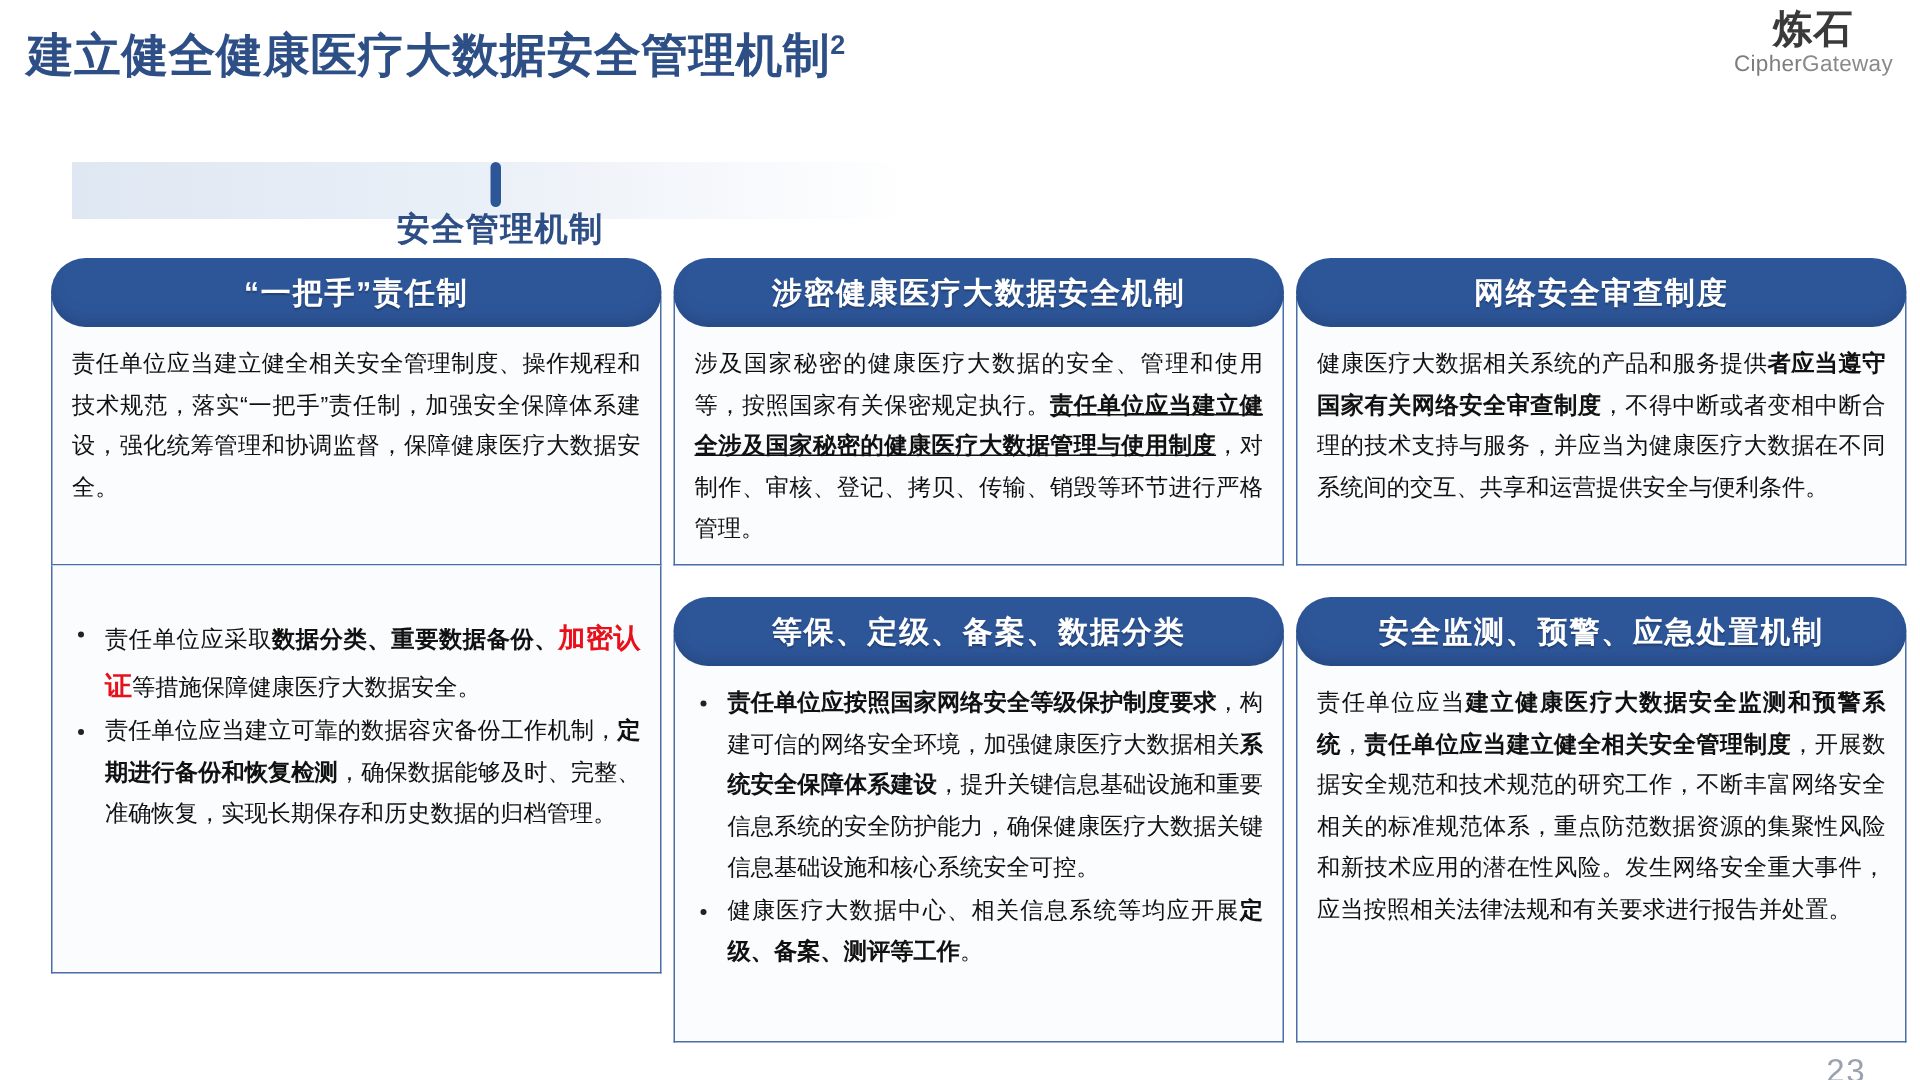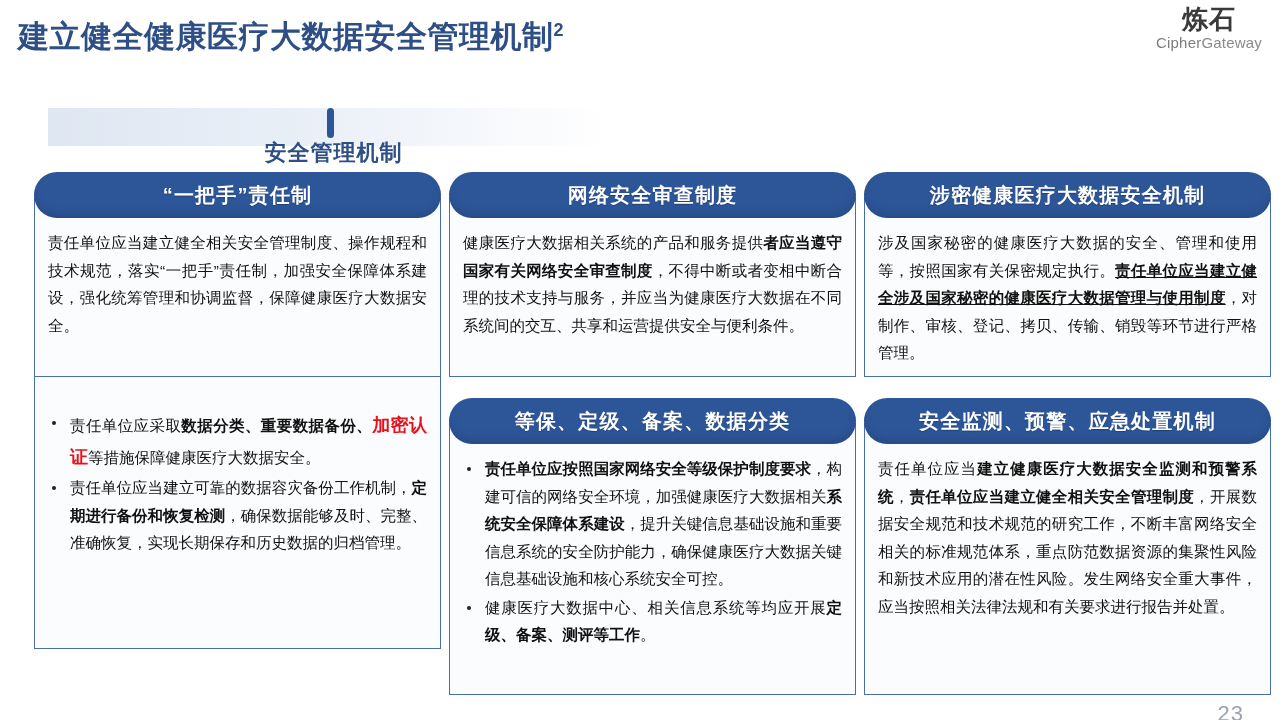--- a/index.html
+++ b/index.html
@@ -209,36 +209,36 @@
       <div class="card-head">
         <span class="card-head-title">“一把手”责任制</span>
       </div>
       <div class="card-body">
         <span>责任单位应当建立健全相关安全管理制度、操作规程和技术规范，落实“一把手”责任制，加强安全保障体系建设，强化统筹管理和协调监督，保障健康医疗大数据安全。</span>
       </div>
     </div>
 
     <div class="card">
       <div class="card-head">
+        <span class="card-head-title">涉密健康医疗大数据安全机制</span>
+      </div>
+      <div class="card-body">
+        <span>涉及国家秘密的健康医疗大数据的安全、管理和使用等，按照国家有关保密规定执行。</span><span class="u">责任单位应当建立健全涉及国家秘密的健康医疗大数据管理与使用制度</span><span>，对制作、审核、登记、拷贝、传输、销毁等环节进行严格管理。</span>
+      </div>
+    </div>
+
+    <div class="card">
+      <div class="card-head">
         <span class="card-head-title">网络安全审查制度</span>
       </div>
       <div class="card-body">
         <span>健康医疗大数据相关系统的产品和服务提供</span><b>者应当遵守国家有关网络安全审查制度</b><span>，不得中断或者变相中断合理的技术支持与服务，并应当为健康医疗大数据在不同系统间的交互、共享和运营提供安全与便利条件。</span>
       </div>
     </div>
 
-    <div class="card">
-      <div class="card-head">
-        <span class="card-head-title">涉密健康医疗大数据安全机制</span>
-      </div>
-      <div class="card-body">
-        <span>涉及国家秘密的健康医疗大数据的安全、管理和使用等，按照国家有关保密规定执行。</span><span class="u">责任单位应当建立健全涉及国家秘密的健康医疗大数据管理与使用制度</span><span>，对制作、审核、登记、拷贝、传输、销毁等环节进行严格管理。</span>
-      </div>
-    </div>
-
   </div>
 
   <div class="row row-2">
 
     <div class="card">
       <div class="card-body">
         <ul class="bullets">
           <li>
             <span>责任单位应采取</span><b>数据分类、重要数据备份、</b><span class="red">加密认证</span><span>等措施保障健康医疗大数据安全。</span>
           </li>

